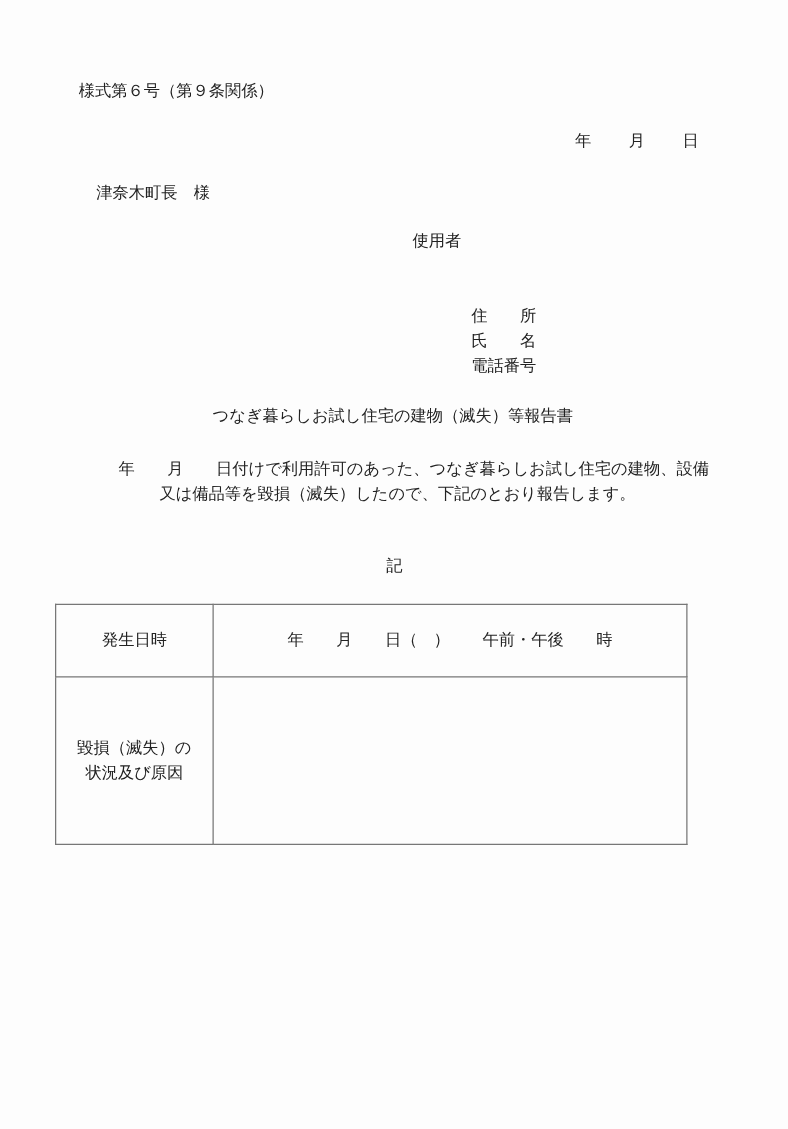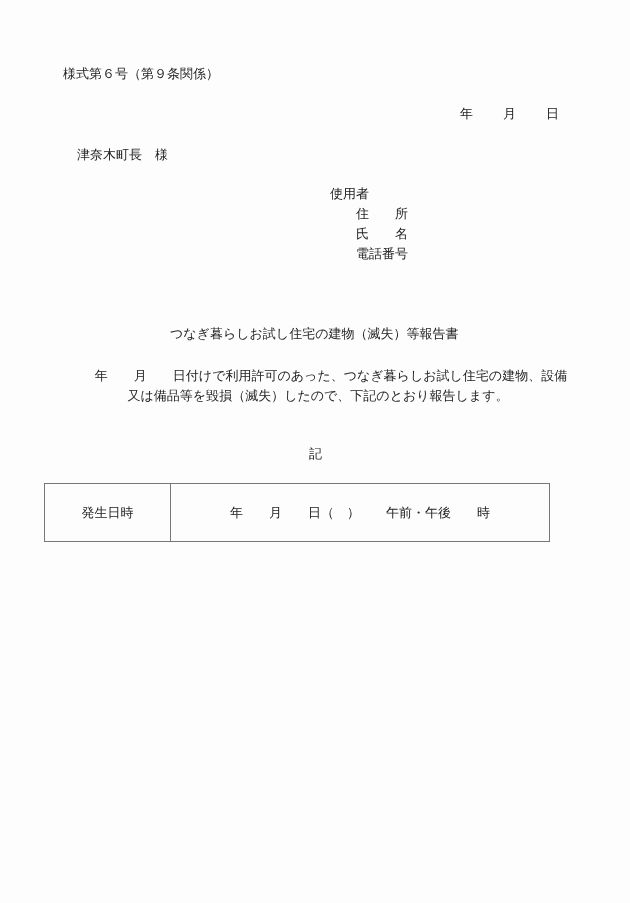--- a/index.html
+++ b/index.html
@@ -11,21 +11,21 @@
       position: relative;
       overflow: hidden;
       font-size: 13px;
     }
     .abs { position: absolute; white-space: nowrap; line-height: 1; }
     .form-no { left: 63px; top: 67px; }
     .date-line { left: 460px; top: 107px; text-align: right; }
     .date-line span { display: inline-block; }
     .addressee { left: 77px; top: 148px; }
     .user-label { left: 330px; top: 187px; }
-    .user-field { left: 356px; }
+    .user-field { left: 377px; margin-top: 40px; }
     .uf1 { top: 207px; } .uf2 { top: 227px; } .uf3 { top: 247px; }
     .title { left: 170px; top: 327px; }
     .body-text { left: 63px; top: 366px; width: 510px; white-space: normal; line-height: 20px; text-align: center; }
     .ki { left: 309px; top: 447px; }
     table.report {
       position: absolute; left: 44px; top: 483px;
       width: 506px; border-collapse: collapse;
     }
     table.report td {
       border: 1px solid #777;
@@ -60,14 +60,21 @@
 <div class="abs body-text">　　年　　月　　日付けで利用許可のあった、つなぎ暮らしお試し住宅の建物、設備又は備品等を毀損（滅失）したので、下記のとおり報告します。</div>
 
 <div class="abs ki">記</div>
 
 <table class="report">
   <tbody>
       <tr class="r1">
     <td class="label">発生日時</td>
     <td>年　　月　　日（　）　　午前・午後　　時</td>
   </tr>
+  <tr class="r3">
+    <td class="label">
+      <div>毀損（滅失）の</div>
+      <div>状況及び原因</div>
+    </td>
+    <td></td>
+  </tr>
 </tbody>
   </table>
 
 </body></html>

